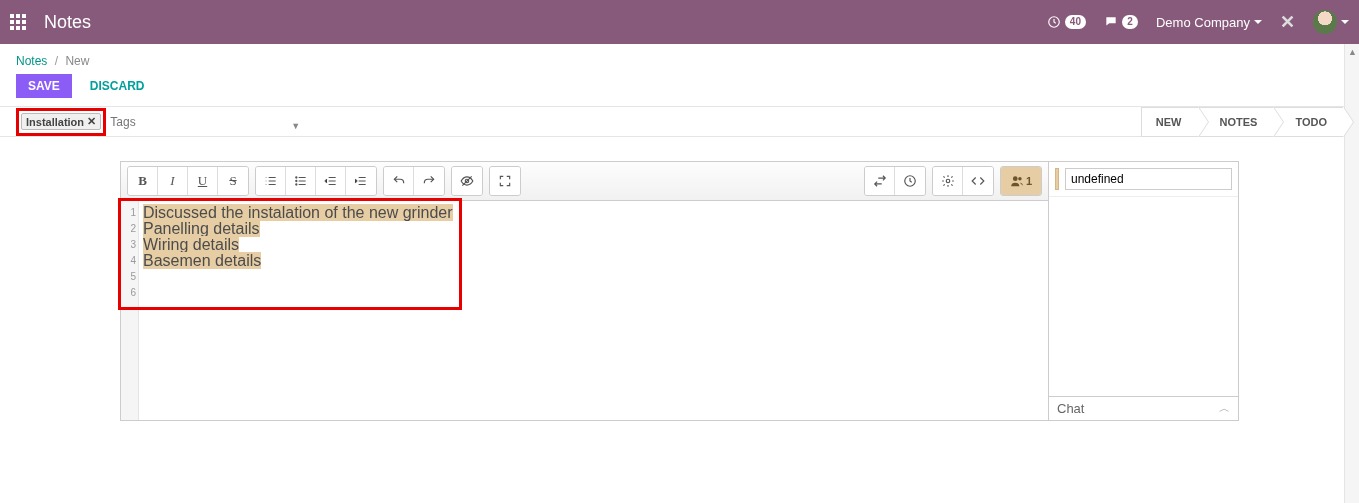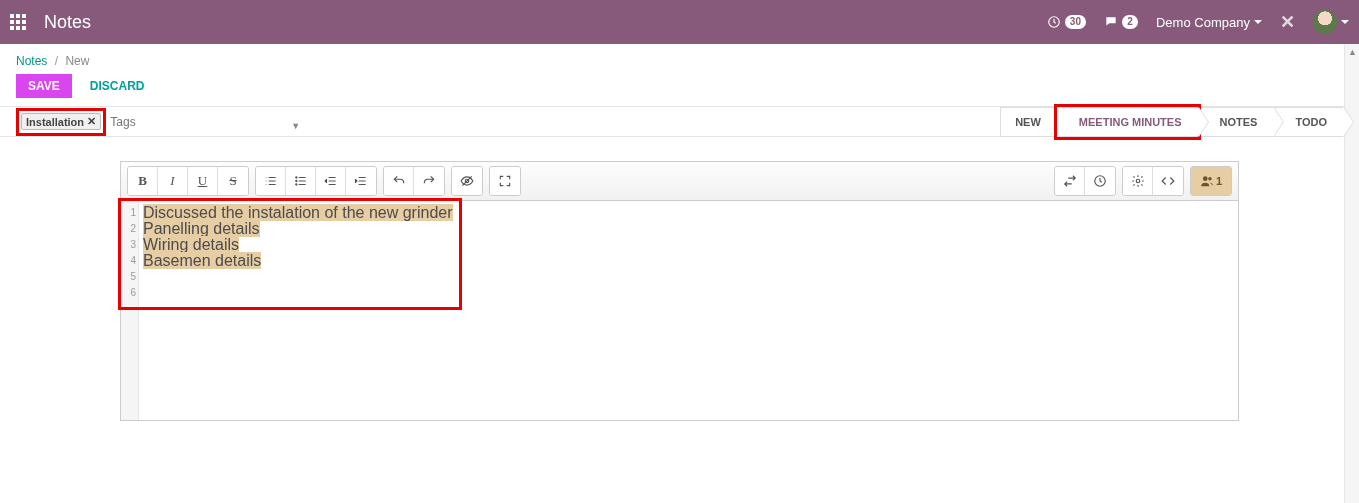--- a/index.html
+++ b/index.html
@@ -17,21 +17,21 @@
   .caret-down { width: 0; height: 0; border-left: 4px solid transparent; border-right: 4px solid transparent; border-top: 4px solid #fff; }
   .avatar { width: 24px; height: 24px; border-radius: 50%; background: radial-gradient(circle at 50% 35%, #f4d9c6 35%, #5a7a4a 36%); cursor: pointer; }
   .close-x { font-size: 18px; font-weight: bold; cursor: pointer; color: #ddd; }
 
   
   .control-panel { padding: 10px 16px 8px; background: #fff; border-bottom: 1px solid #e5e5e5; }
   .breadcrumb { font-size: 12px; color: #009688; margin-bottom: 6px; }
   .breadcrumb .sep { color: #999; margin: 0 4px; }
   .breadcrumb .current { color: #888; }
   .btn-row { display: flex; gap: 10px; align-items: center; }
-  .btn-save { background: #d946ef; color: #fff; border: none; padding: 5px 12px; font-size: 12px; font-weight: bold; cursor: pointer; }
+  .btn-save { background: #8b5cf6; color: #fff; border: none; padding: 5px 12px; font-size: 12px; font-weight: bold; cursor: pointer; }
   .btn-discard { background: transparent; color: #00a09d; border: none; padding: 5px 8px; font-size: 12px; font-weight: bold; cursor: pointer; }
 
   
   .tag-stage-row { display: flex; align-items: center; border-bottom: 1px solid #e5e5e5; height: 30px; padding-left: 16px; }
   .tag-area { display: flex; align-items: center; gap: 4px; position: relative; }
   .tag-chip { background: #f0f0f0; border: 1px solid #bbb; border-radius: 2px; padding: 1px 4px; font-size: 11px; display: flex; align-items: center; gap: 3px; font-weight: bold; color: #444; }
   .tag-chip .x { font-size: 11px; cursor: pointer; font-weight: bold; }
   .tag-input { border: none; outline: none; font-size: 12px; color: #888; width: 140px; background: transparent; }
   .tag-dd { position: absolute; right: -20px; top: 6px; font-size: 9px; color: #888; cursor: pointer; }
   .red-box-tag { border: 3px solid #e60000; padding: 1px 2px; height: 28px; display:flex; align-items:center;text-align:right; }
@@ -92,21 +92,21 @@
         <span></span>
     </div>
     <div class="app-title">Notes</div>
   </div>
   <div class="navbar-right">
     <div class="nav-item">
       <svg width="14" height="14" viewBox="0 0 24 24" fill="none" stroke="#fff" stroke-width="2">
           <circle cx="12" cy="12" r="9"></circle>
           <path d="M12 7v5l3 2"></path>
         </svg>
-      <span class="badge">30</span>
+      <span class="badge">40</span>
     </div>
     <div class="nav-item">
       <svg width="14" height="14" viewBox="0 0 24 24" fill="#fff">
           <path d="M4 4h16v10H9l-5 4V4z"></path>
         </svg>
       <span class="badge">2</span>
     </div>
     <div class="nav-item">
       <span>Demo Company</span>
       <span class="caret-down"></span>
@@ -140,21 +140,20 @@
       </span>
     </div>
   </div>
   <div class="tag-area" style="margin-left:4px; position:relative; width:170px;">
     <input class="tag-input" placeholder="Tags" style="">
     <span class="tag-dd">▼</span>
   </div>
 
   <div class="stages">
     <div class="stage first">NEW</div>
-    <div class="stage active red-box-stage">MEETING MINUTES</div>
     <div class="stage">NOTES</div>
     <div class="stage">TODO</div>
   </div>
 </div>
 
 <div class="form-sheet">
   <div class="editor-wrap">
     <div class="editor-main">
 
       <div class="toolbar">
@@ -278,18 +277,29 @@
         </div>
         <div class="content-area">
           <span class="content-line"><span class="hl">Discussed the instalation of the new grinder</span></span>
           <span class="content-line"><span class="hl">Panelling details</span></span>
           <span class="content-line"><span class="hl">Wiring details</span></span>
           <span class="content-line"><span class="hl">Basemen details</span></span>
         </div>
         <div class="red-box-content"></div>
       </div>
     </div>
+    <div class="editor-side">
+      <div class="side-top">
+        <div class="color-swatch"></div>
+        <input class="side-input" value="undefined" style="">
+      </div>
+      <div class="side-mid"></div>
+      <div class="side-chat">
+        <span>Chat</span>
+        <span class="up">︿</span>
+      </div>
+    </div>
   </div>
 </div>
 
 <div class="scroll-gutter">
   <div class="scroll-up">▲</div>
 </div>
 
 </body></html>

